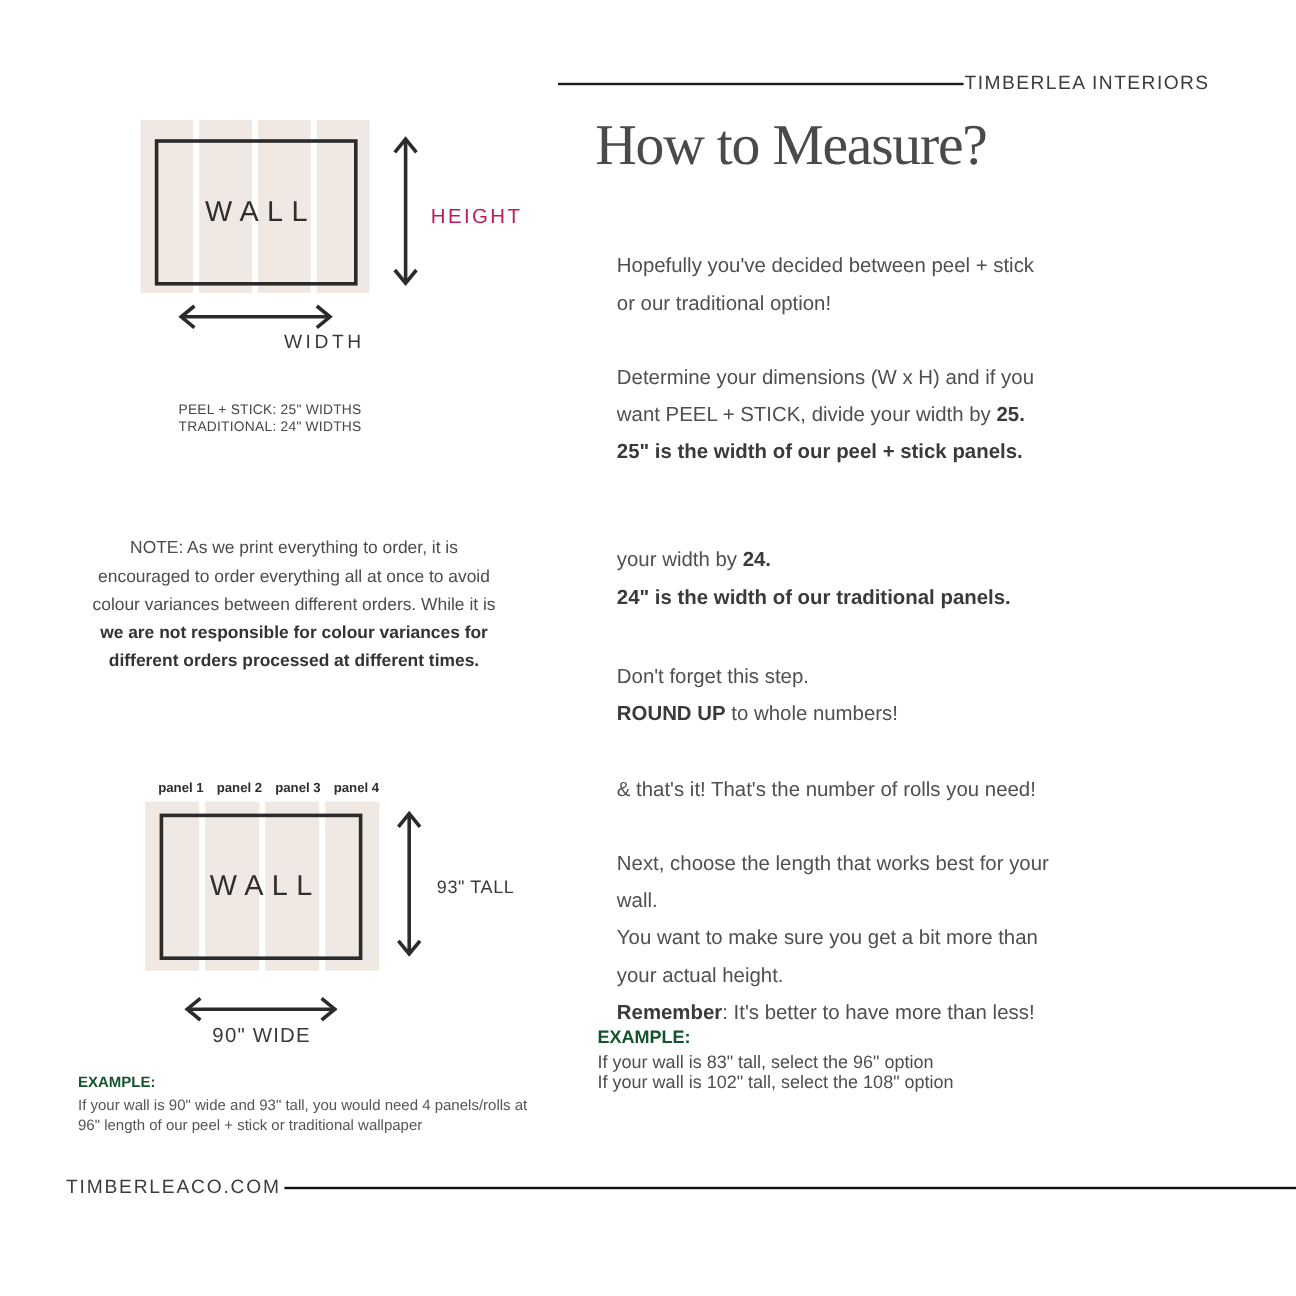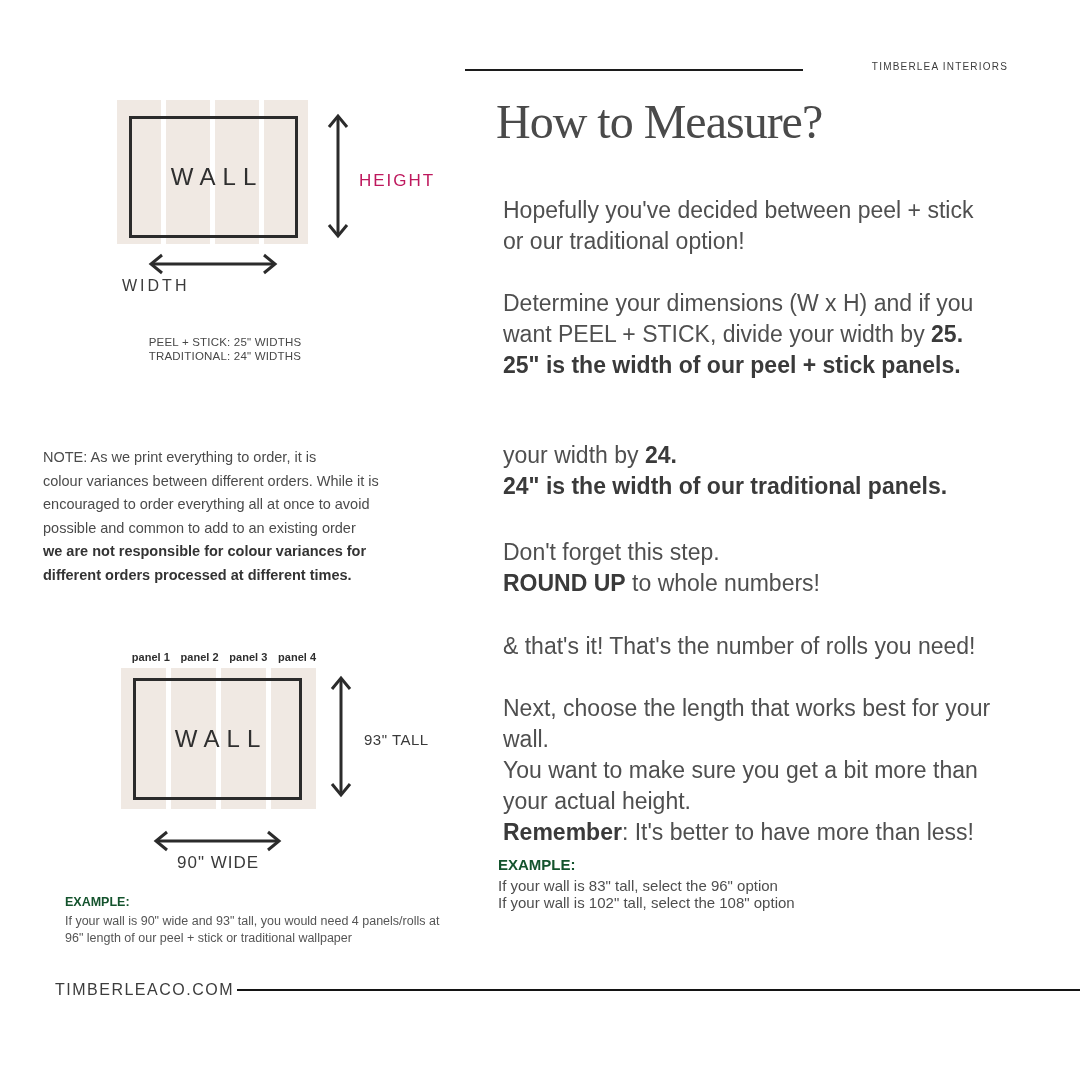--- a/index.html
+++ b/index.html
@@ -4,48 +4,48 @@
 <style>
   html,body{margin:0;padding:0}
   body{
     width:1080px;height:1080px;position:relative;background:#ffffff;
     font-family:"Liberation Sans",sans-serif;overflow:hidden;
   }
   .abs{position:absolute}
 
   
   .header-line{left:465px;top:69px;width:338px;height:2px;background:#1c1c1c}
-  .brand-top{top:61px;right:72px;font-size:10px;letter-spacing:1.2px;color:#3c3c3c}
+  .brand-top{top:61px;right:72px;font-size:16px;letter-spacing:1.2px;color:#3c3c3c}
 
   
   .title{left:496px;top:98px;font-family:"Liberation Serif",serif;font-size:48px;
          color:#4a4a4a;letter-spacing:-1px;line-height:1;white-space:nowrap}
-  .body-p{left:498px;width:528px;font-size:23px;line-height:31px;color:#4f4f4f;margin:5px}
+  .body-p{left:498px;width:528px;font-size:17px;line-height:31px;color:#4f4f4f;margin:16px}
   .body-p b{color:#3a3a3a}
   .example-right{left:498px;top:856px;font-size:15px;line-height:17.5px;color:#4e4e4e}
   .ex-title{font-weight:bold;color:#14532d;margin-bottom:3px}
 
   
   .d1{left:117px;top:100px;width:191px;height:144px}
   .panels{display:flex;gap:5px;width:100%;height:100%}
   .panel{flex:1;background:#f0e9e3}
   .wall-rect{position:absolute;left:12px;top:16px;width:169px;height:122px;
              border:3px solid #2b2b2b;box-sizing:border-box;
              display:flex;align-items:center;justify-content:center;background:transparent}
   .wall-label{font-size:24px;letter-spacing:7px;text-indent:7px;color:#2f2f2f;white-space:nowrap}
   .d1-varrow{left:325px;top:112px}
   .height-label{left:359px;top:171px;font-size:17px;letter-spacing:2px;color:#be185d}
   .d1-harrow{left:146px;top:252px}
-  .width-label{left:122px;top:277px;width:182px;text-align:left;font-size:16px;
+  .width-label{left:122px;top:277px;width:182px;text-align:right;font-size:16px;
                letter-spacing:3px;color:#3a3a3a}
   .caption{left:125px;top:336px;width:200px;text-align:center;font-size:11.5px;
            line-height:13.5px;color:#474747;letter-spacing:.2px}
 
   
-  .note{left:43px;top:446px;width:404px;text-align:left;font-size:14.5px;
+  .note{left:43px;top:446px;width:404px;text-align:center;font-size:14.5px;
         line-height:23.5px;color:#4b4b4b}
   .note .nb{font-weight:bold;color:#333}
 
   
   .panel-labels{left:121px;top:651px;width:195px;display:flex}
   .panel-labels .pl{flex:1;text-align:right;font-size:11px;font-weight:bold;color:#2e2e2e}
   .d2{left:121px;top:668px;width:195px;height:141px}
   .wall-rect2{position:absolute;left:12px;top:10px;width:169px;height:122px;
               border:3px solid #2b2b2b;box-sizing:border-box;
               display:flex;align-items:center;justify-content:center}
@@ -134,23 +134,22 @@
 </svg>
 <div class="abs width-label">WIDTH</div>
 
 <div class="abs caption">
   <div>PEEL + STICK: 25" WIDTHS</div>
   <div>TRADITIONAL: 24" WIDTHS</div>
 </div>
 
 <div class="abs note">
   <div>NOTE: As we print everything to order, it is</div>
+  <div>encouraged to order everything all at once to avoid</div>
   <div>colour variances between different orders. While it is</div>
-  <div>encouraged to order everything all at once to avoid</div>
-  <div>possible and common to add to an existing order</div>
   <div class="nb">we are not responsible for colour variances for</div>
   <div class="nb">different orders processed at different times.</div>
 </div>
 
 <div class="abs panel-labels">
   <div class="pl">panel 1</div>
   <div class="pl">panel 2</div>
   <div class="pl">panel 3</div>
   <div class="pl">panel 4</div>
 </div>

